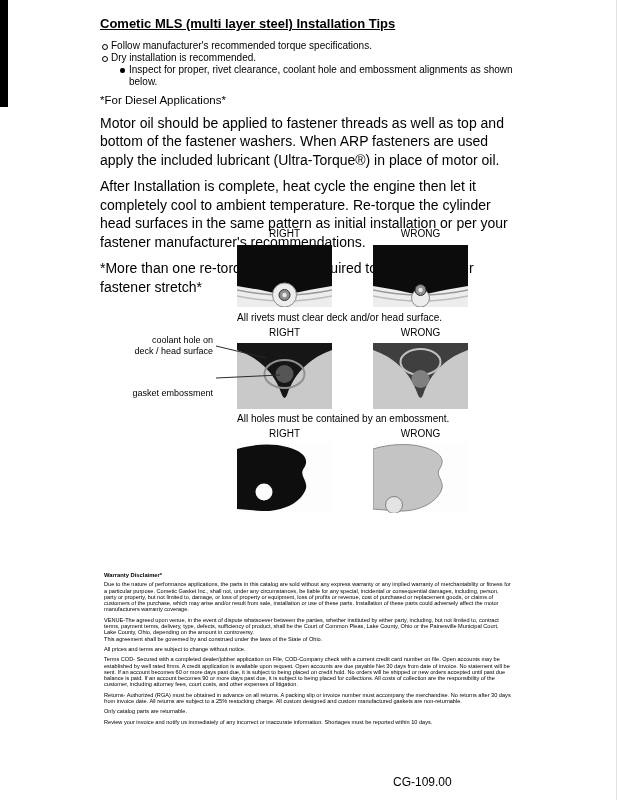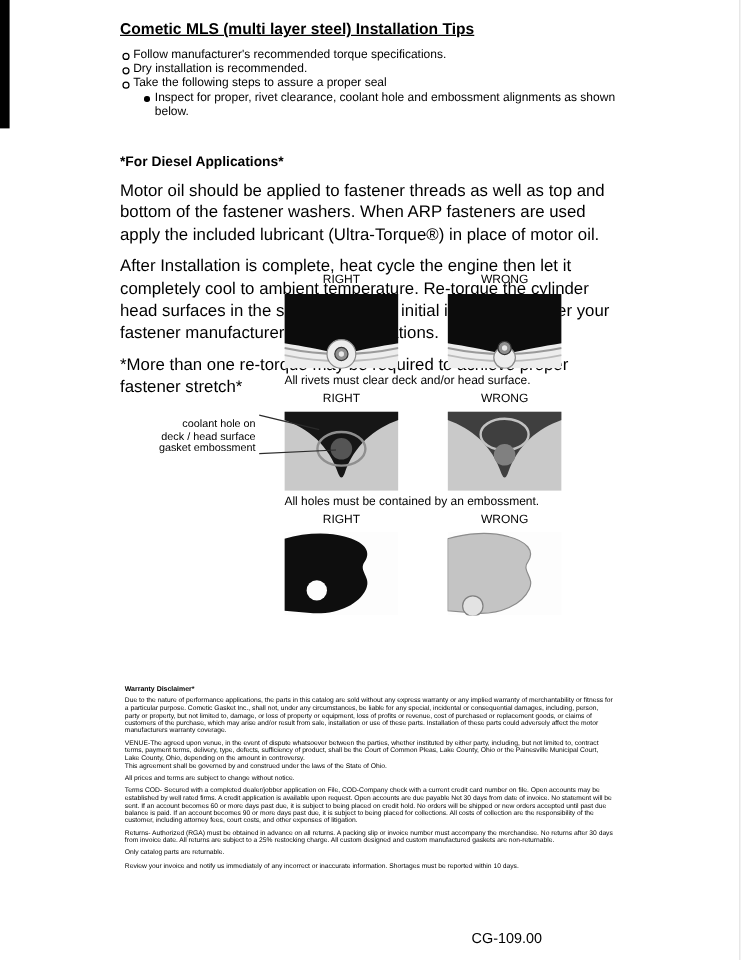--- a/index.html
+++ b/index.html
@@ -14,21 +14,21 @@
   .black-bar { position:absolute; left:0; top:0; width:8px; height:107px; background:#000; }
 
   .intro { position:absolute; left:100px; top:16px; width:418px; }
   .title { font-size:13px; font-weight:bold; text-decoration:underline; margin-bottom:9px; }
   .tips { list-style:none; }
   .tip { position:relative; font-size:10px; line-height:12px; padding-left:11px; }
   .tip::before { content:""; position:absolute; left:2px; top:3.5px; width:4px; height:4px;
                  border:1px solid #000; border-radius:50%; }
   .tip.sub { margin-left:18px; }
   .tip.sub::before { background:#000; border:none; width:4.5px; height:4.5px; top:4px; }
-  .diesel-heading { font-size:11.5px; font-weight:bold; margin:29px 0 8px; }
+  .diesel-heading { font-size:11.5px; font-weight:normal; margin:6px 0 8px; }
   .para { font-size:14px; line-height:1.32; margin-bottom:8px; width:414px; }
 
   .diagrams { position:absolute; left:0; top:228px; width:618px; height:332px; }
   .col-label { position:absolute; width:95px; text-align:center; font-size:10px; }
   .dimg { position:absolute; width:95px; display:block; }
   .caption { position:absolute; left:237px; font-size:10px; width:272px; line-height:1.25; }
   .callout { position:absolute; left:103px; width:110px; text-align:right; font-size:9px; line-height:1.25; }
   .connectors { position:absolute; left:0; top:0; width:618px; height:332px; pointer-events:none; }
 
   .warranty { position:absolute; left:104px; top:572px; width:408px; font-size:5.6px; line-height:6.3px; }
@@ -42,21 +42,20 @@
 
 <div class="page">
 
   <div class="black-bar"></div>
 
   <div class="intro">
     <h1 class="title" data-bind="page.title">Cometic MLS (multi layer steel) Installation Tips</h1>
     <ul class="tips">
       <li class="tip" data-bind="tips.bullets.0">Follow manufacturer's recommended torque specifications.</li>
       <li class="tip" data-bind="tips.bullets.1">Dry installation is recommended.</li>
-      <li class="tip" data-bind="tips.bullets.2">Take the following steps to assure a proper seal</li>
       <li class="tip sub" data-bind="tips.sub_bullets.1">Inspect for proper, rivet clearance, coolant hole and embossment alignments as shown below.</li>
     </ul>
     <h2 class="diesel-heading" data-bind="diesel.heading">*For Diesel Applications*</h2>
     <p class="para" data-bind="diesel.para1">Motor oil should be applied to fastener threads as well as top and bottom of the fastener washers. When ARP fasteners are used apply the included lubricant (Ultra-Torque®) in place of motor oil.</p>
     <p class="para" data-bind="diesel.para2">After Installation is complete, heat cycle the engine then let it completely cool to ambient temperature. Re-torque the cylinder head surfaces in the same pattern as initial installation or per your fastener manufacturer's recommendations.</p>
     <p class="para" data-bind="diesel.note">*More than one re-torque may be required to achieve proper fastener stretch*</p>
   </div>
 
   <div class="diagrams">
 
@@ -81,23 +80,23 @@
       <circle cx="47.5" cy="53" r="9" fill="#ededed" stroke="#8a8a8a"></circle>
       <circle cx="47.5" cy="45" r="5.5" fill="#8f8f8f" stroke="#333"></circle>
       <circle cx="47.5" cy="45" r="2.2" fill="#e8e8e8"></circle>
     </svg>
 
     <div class="caption" style="top:84px;" data-bind="diagrams.row1_caption">All rivets must clear deck and/or head surface.</div>
 
     <div class="col-label" style="left:237px; top:99px;" data-bind="diagrams.right_label">RIGHT</div>
     <div class="col-label" style="left:373px; top:99px;" data-bind="diagrams.wrong_label">WRONG</div>
 
-    <div class="callout" style="top:107px;margin-top:13px;" data-bind="diagrams.callout_coolant">coolant hole on
+    <div class="callout" style="top:107px;" data-bind="diagrams.callout_coolant">coolant hole on
 deck / head surface</div>
-    <div class="callout" style="top:140px;" data-bind="diagrams.callout_embossment">gasket embossment</div>
+    <div class="callout" style="top:160px;" data-bind="diagrams.callout_embossment">gasket embossment</div>
 
     <svg class="dimg" style="left:237px; top:115px;" width="95" height="66" viewBox="0 0 95 66">
       <rect width="95" height="66" fill="#c9c9c9"></rect>
       <path d="M0 0 H95 V7 C75 14 58 28 50 52 Q47.5 58 45 52 C37 28 20 14 0 7 Z" fill="#161616"></path>
       <ellipse cx="47.5" cy="31" rx="20" ry="14" fill="none" stroke="#8f8f8f" stroke-width="2"></ellipse>
       <circle cx="47.5" cy="31" r="9" fill="#555"></circle>
     </svg>
 
     <svg class="dimg" style="left:373px; top:115px;" width="95" height="66" viewBox="0 0 95 66">
       <rect width="95" height="66" fill="#c9c9c9"></rect>

